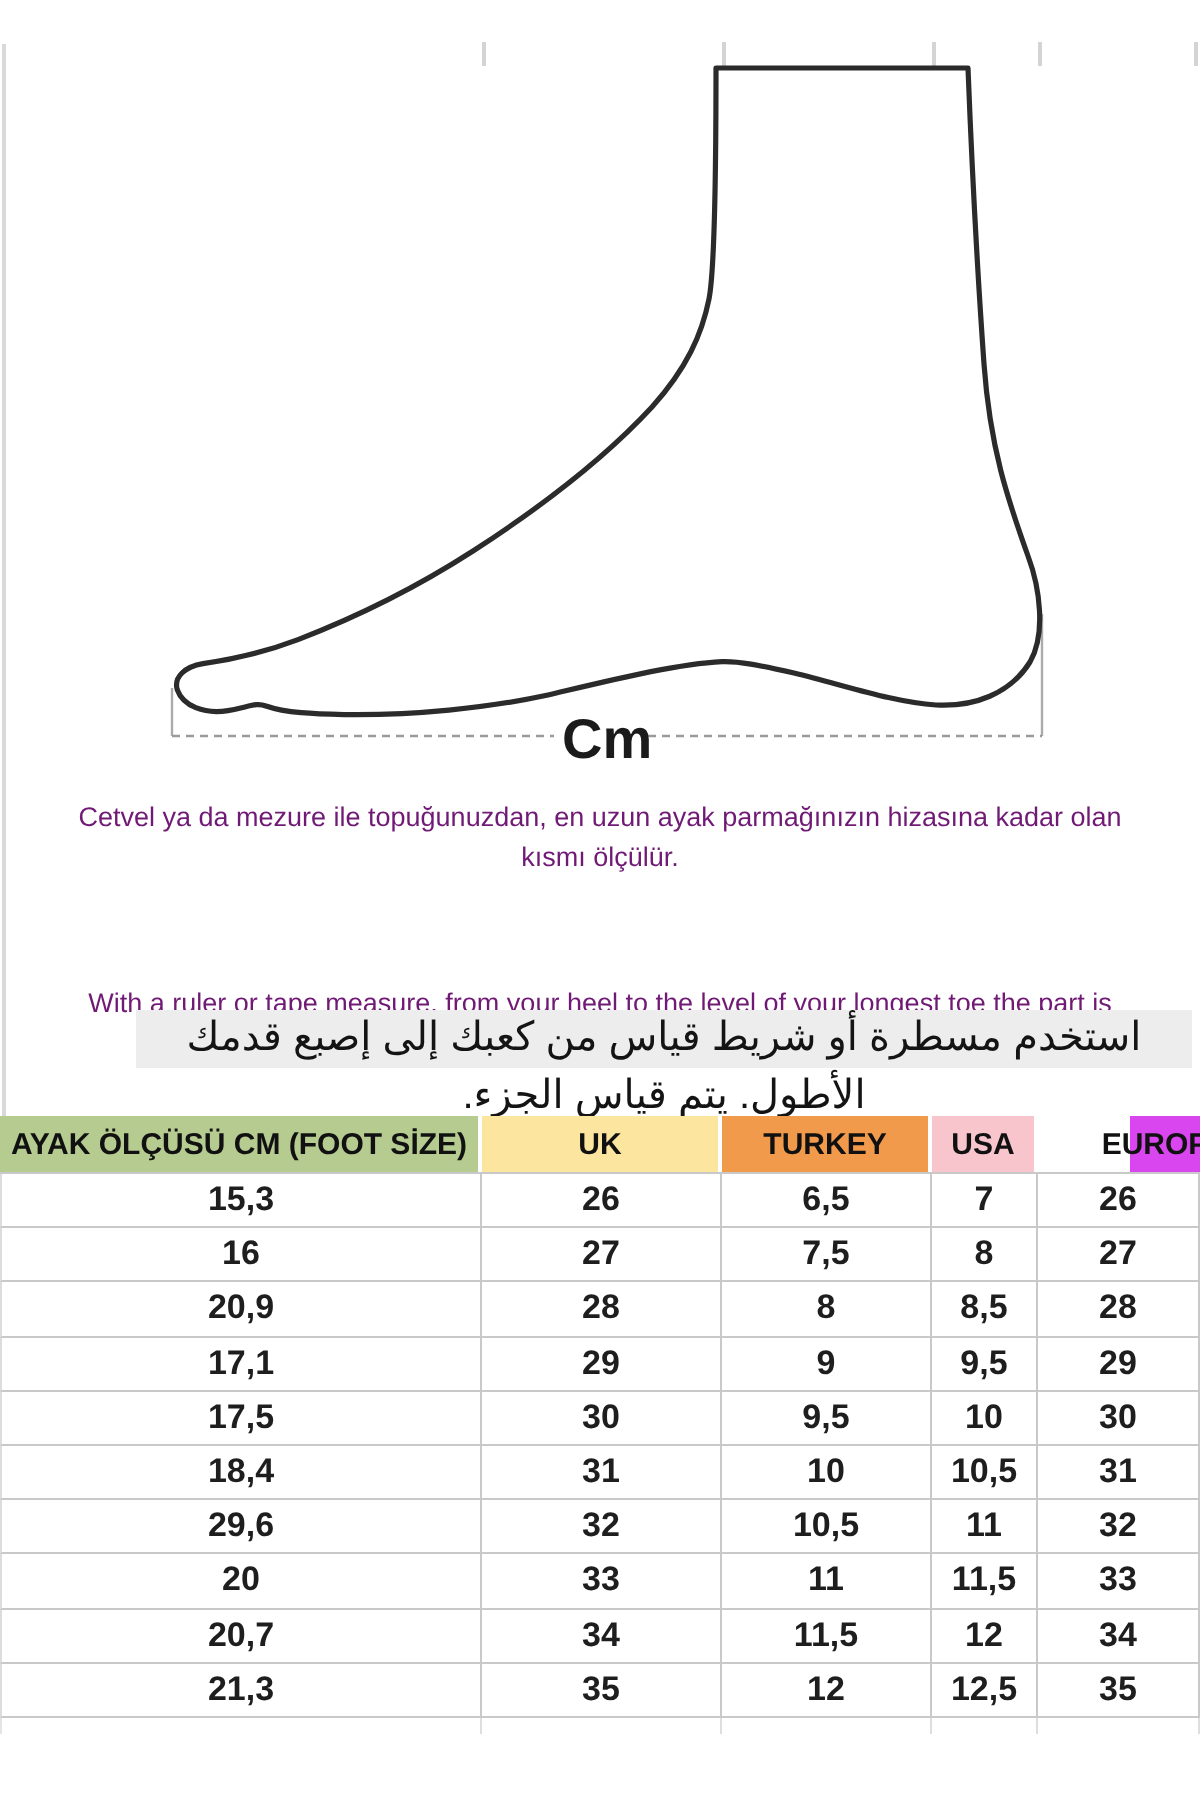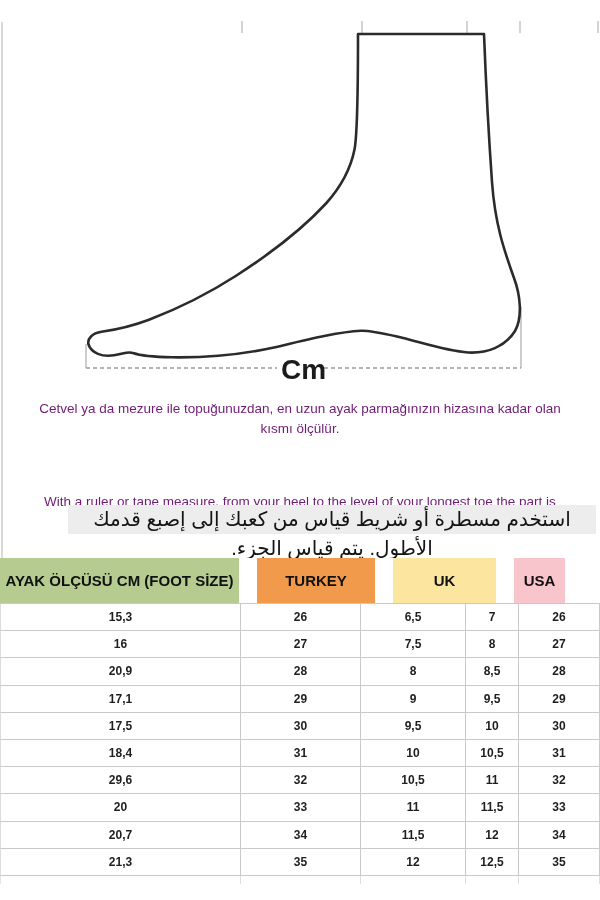--- a/index.html
+++ b/index.html
@@ -49,22 +49,22 @@
     direction: rtl;
     text-align: center;
     font-size: 20px;
     line-height: 29px;
     color: #141414;
   }
   .size-table { position: absolute; left: 0; top: 558px; width: 600px; }
   .thead {
     display: grid;
     grid-template-columns: 239px 118px 103px 51px 81px;
-    column-gap: 18px;
-    height: 45px;
+    column-gap: 2px;
+    height: 28px;
     background: #ffffff;
   }
   .hcell {
     display: flex;
     align-items: center;
     justify-content: center;
     font-weight: bold;
     font-size: 15px;
     color: #111;
     white-space: nowrap;
@@ -73,21 +73,21 @@
   .trow {
     display: grid;
     grid-template-columns: 241px 120px 105px 53px 81px;
     height: 27.2px;
   }
   .cell {
     display: flex;
     align-items: center;
     justify-content: center;
     font-weight: bold;
-    font-size: 12px;
+    font-size: 17px;
     color: #1e1e1e;
     border-right: 1px solid #c9c9c9;
     border-bottom: 1px solid #c9c9c9;
   }
   .cell:first-child { border-left: 1px solid #dcdcdc; }
   .stub-row {
     display: grid;
     grid-template-columns: 241px 120px 105px 53px 81px;
     height: 8px;
   }
@@ -149,22 +149,22 @@
     <span class="instr-inner" style="display:block">Cetvel ya da mezure ile topuğunuzdan, en uzun ayak parmağınızın hizasına kadar olan kısmı ölçülür.</span>
   </p>
   <p class="instr instr-en">
     <span class="instr-inner" style="display:block">With a ruler or tape measure, from your heel to the level of your longest toe the part is measured</span>
   </p>
   <p class="instr-ar">استخدم مسطرة أو شريط قياس من كعبك إلى إصبع قدمك الأطول.  يتم قياس الجزء.</p>
 
   <div class="size-table">
     <div class="thead">
       <div class="hcell" style="background-color: rgb(181, 203, 144);">AYAK ÖLÇÜSÜ CM (FOOT SİZE)</div>
+      <div class="hcell" style="background-color: rgb(251, 229, 159);">UK</div>
       <div class="hcell" style="background-color: rgb(242, 154, 76);">TURKEY</div>
-      <div class="hcell" style="background-color: rgb(251, 229, 159);">UK</div>
       <div class="hcell" style="background-color: rgb(249, 197, 205);">USA</div>
       <div class="hcell" style="background-color: #d946ef; margin-left: 46px;">EUROPE</div>
     </div>
     <div class="tbody">
       <div class="trow">
         <div class="cell">15,3</div>
         <div class="cell">26</div>
         <div class="cell">6,5</div>
         <div class="cell">7</div>
         <div class="cell">26</div>

